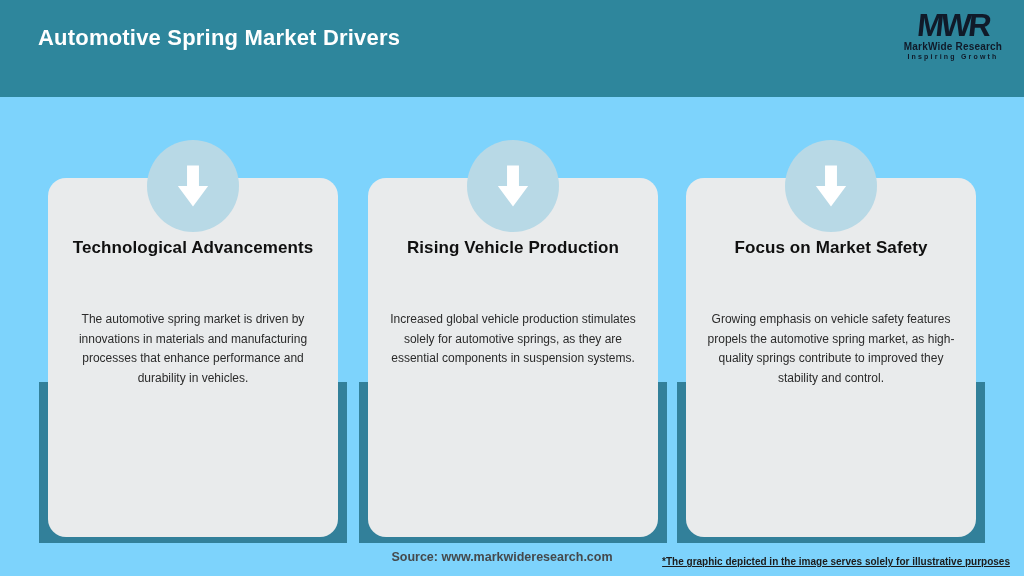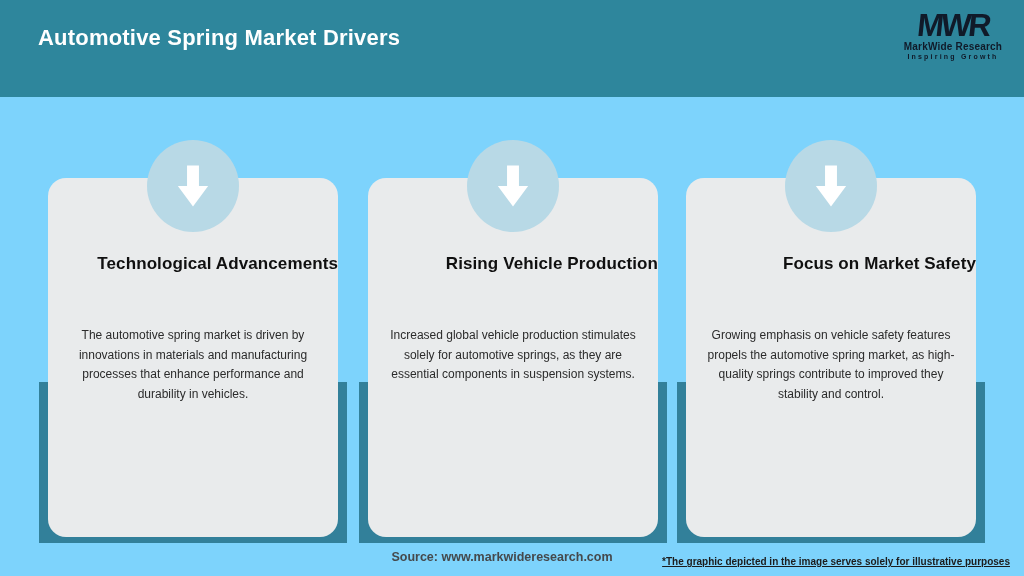--- a/index.html
+++ b/index.html
@@ -85,22 +85,22 @@
     width: 92px; height: 92px;
     border-radius: 50%;
     background: #b8d9e6;
     display: flex;
     align-items: center;
     justify-content: center;
   }
   .circle svg { width: 44px; height: 52px; display: block; }
 
   .card-title {
-    margin-top: 76px;
-    text-align: right;
+    margin-top: 60px;
+    text-align: center;
     font-size: 17px;
     font-weight: 700;
     color: #101010;
     letter-spacing: 0.1px;
   }
   .card-body {
     margin: 52px 17px 0 17px;
     font-size: 12px;
     line-height: 19.5px;
     color: #2b2b2b;

